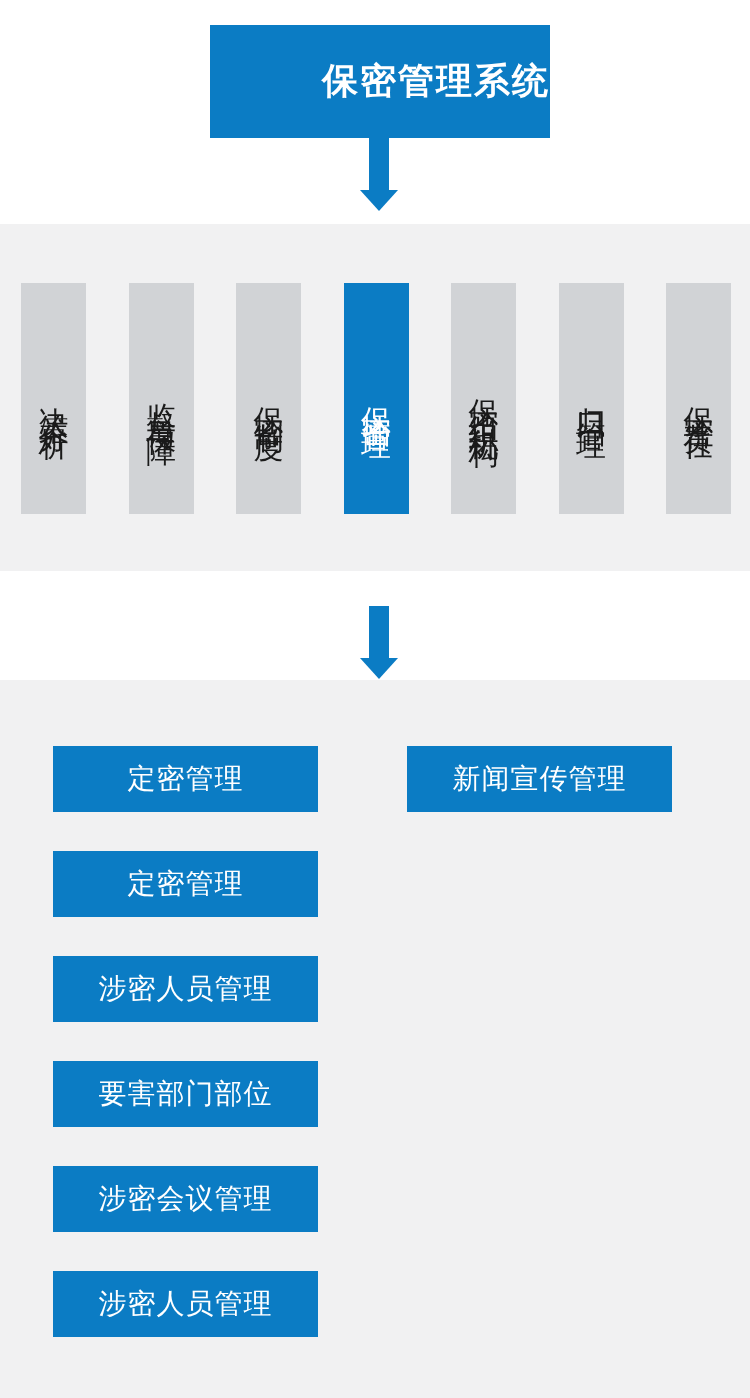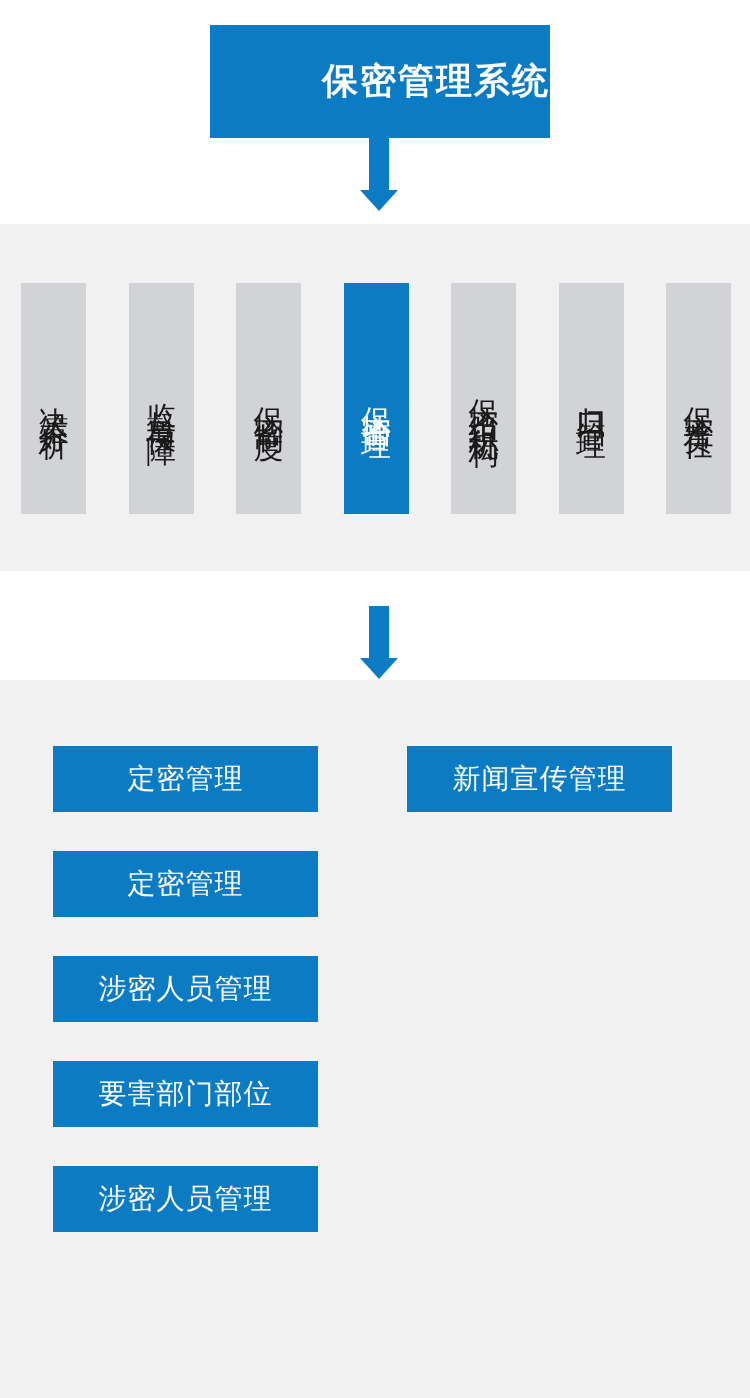--- a/index.html
+++ b/index.html
@@ -151,20 +151,23 @@
     <div class="module-btn">
       <span class="btn-label">定密管理</span>
     </div>
     <div class="module-btn">
       <span class="btn-label">涉密人员管理</span>
     </div>
     <div class="module-btn">
       <span class="btn-label">要害部门部位</span>
     </div>
     <div class="module-btn">
+      <span class="btn-label">涉密会议管理</span>
+    </div>
+    <div class="module-btn">
       <span class="btn-label">涉密人员管理</span>
     </div>
   </div>
   <div class="btn-col right">
     <div class="module-btn">
       <span class="btn-label">新闻宣传管理</span>
     </div>
   </div>
 </div>
 

